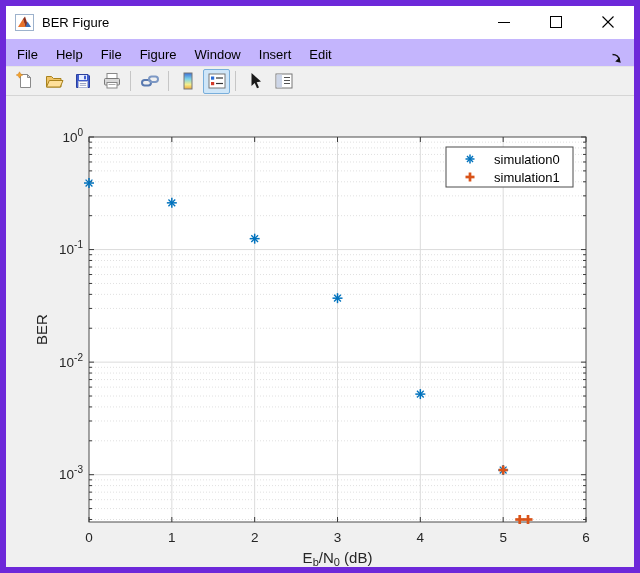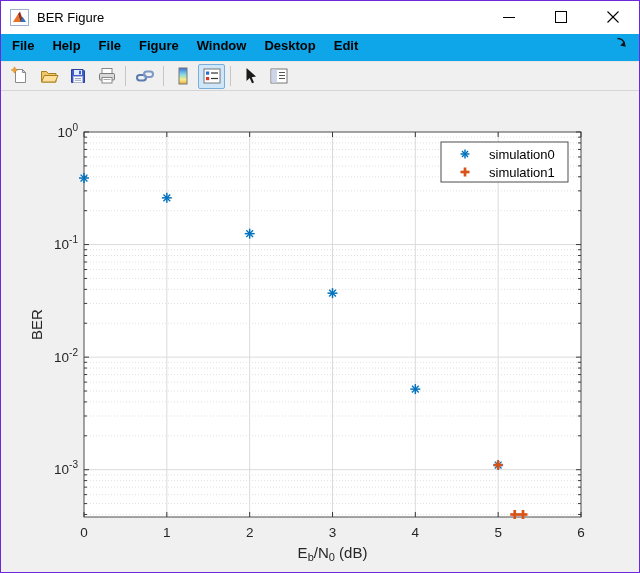--- a/index.html
+++ b/index.html
@@ -1,27 +1,27 @@
 <!DOCTYPE html>
 <html><head>
 <meta charset="utf-8">
 <style>
   html,body{margin:0;padding:0;background:#cfcfcf;}
   *{box-sizing:border-box;}
   .window{
     position:relative;width:640px;height:573px;background:#f0f0f0;
-    border:1px solid #6d28d9;overflow:hidden;
+    border:6px solid #6d28d9;overflow:hidden;
     font-family:"Liberation Sans",sans-serif;color:#000;
   }
   .titlebar{height:33px;background:#ffffff;display:flex;align-items:center;}
   .app-icon{width:19px;height:17px;margin-left:9px;flex:0 0 auto;}
   .title-text{margin-left:8px;font-size:13px;flex:1 1 auto;}
   .win-controls{display:flex;height:100%;}
   .win-btn{width:52px;height:100%;display:flex;align-items:center;justify-content:center;background:transparent;border:none;padding:0;cursor:default;}
-  .menubar{height:27px;background:#0ea5e9;display:flex;align-items:flex-start;padding-left:2px;font-size:13px;font-weight:bold;}
+  .menubar{height:27px;background:#c4b5fd;display:flex;align-items:flex-end;padding-left:2px;font-size:13px;}
   .menu-item{padding:4px 9px;cursor:default;}
   .menubar-spacer{flex:1;}
   .dock-btn{margin-right:10px;background:none;border:none;padding:2px;display:flex;}
   .toolbar{height:30px;background:#f0f0f0;border-top:1px solid #e6e6e6;border-bottom:1px solid #d5d5d5;display:flex;align-items:center;padding-left:4px;}
   .tbtn{width:27px;height:25px;display:flex;align-items:center;justify-content:center;background:transparent;border:1px solid transparent;padding:0;margin:0 1px;}
   .tbtn.active{background:#cfe6f8;border:1px solid #78aedb;border-radius:2px;}
   .tsep{width:1px;height:20px;background:#c6c6c6;margin:0 4px;}
   .canvas{position:absolute;left:0;right:0;top:90px;bottom:0;background:#f0f0f0;}
   .canvas svg{display:block;}
   text{font-family:"Liberation Sans",sans-serif;}
@@ -58,21 +58,21 @@
       </button>
     </div>
   </div>
 
   <div class="menubar">
     <span class="menu-item">File</span>
     <span class="menu-item">Help</span>
     <span class="menu-item">File</span>
     <span class="menu-item">Figure</span>
     <span class="menu-item">Window</span>
-    <span class="menu-item">Desktop</span>
+    <span class="menu-item">Insert</span>
     <span class="menu-item">Edit</span>
     <span class="menubar-spacer"></span>
     <button class="dock-btn">
       <svg width="12" height="12" viewBox="0 0 12 12">
         <path d="M2.5 2.5 C6.5 2.5 9 5 9.2 8.2" fill="none" stroke="#111" stroke-width="1.5"></path>
         <polygon points="10.8,10.8 5.2,9.6 9.4,5.4" fill="#111"></polygon>
       </svg>
     </button>
   </div>
 

